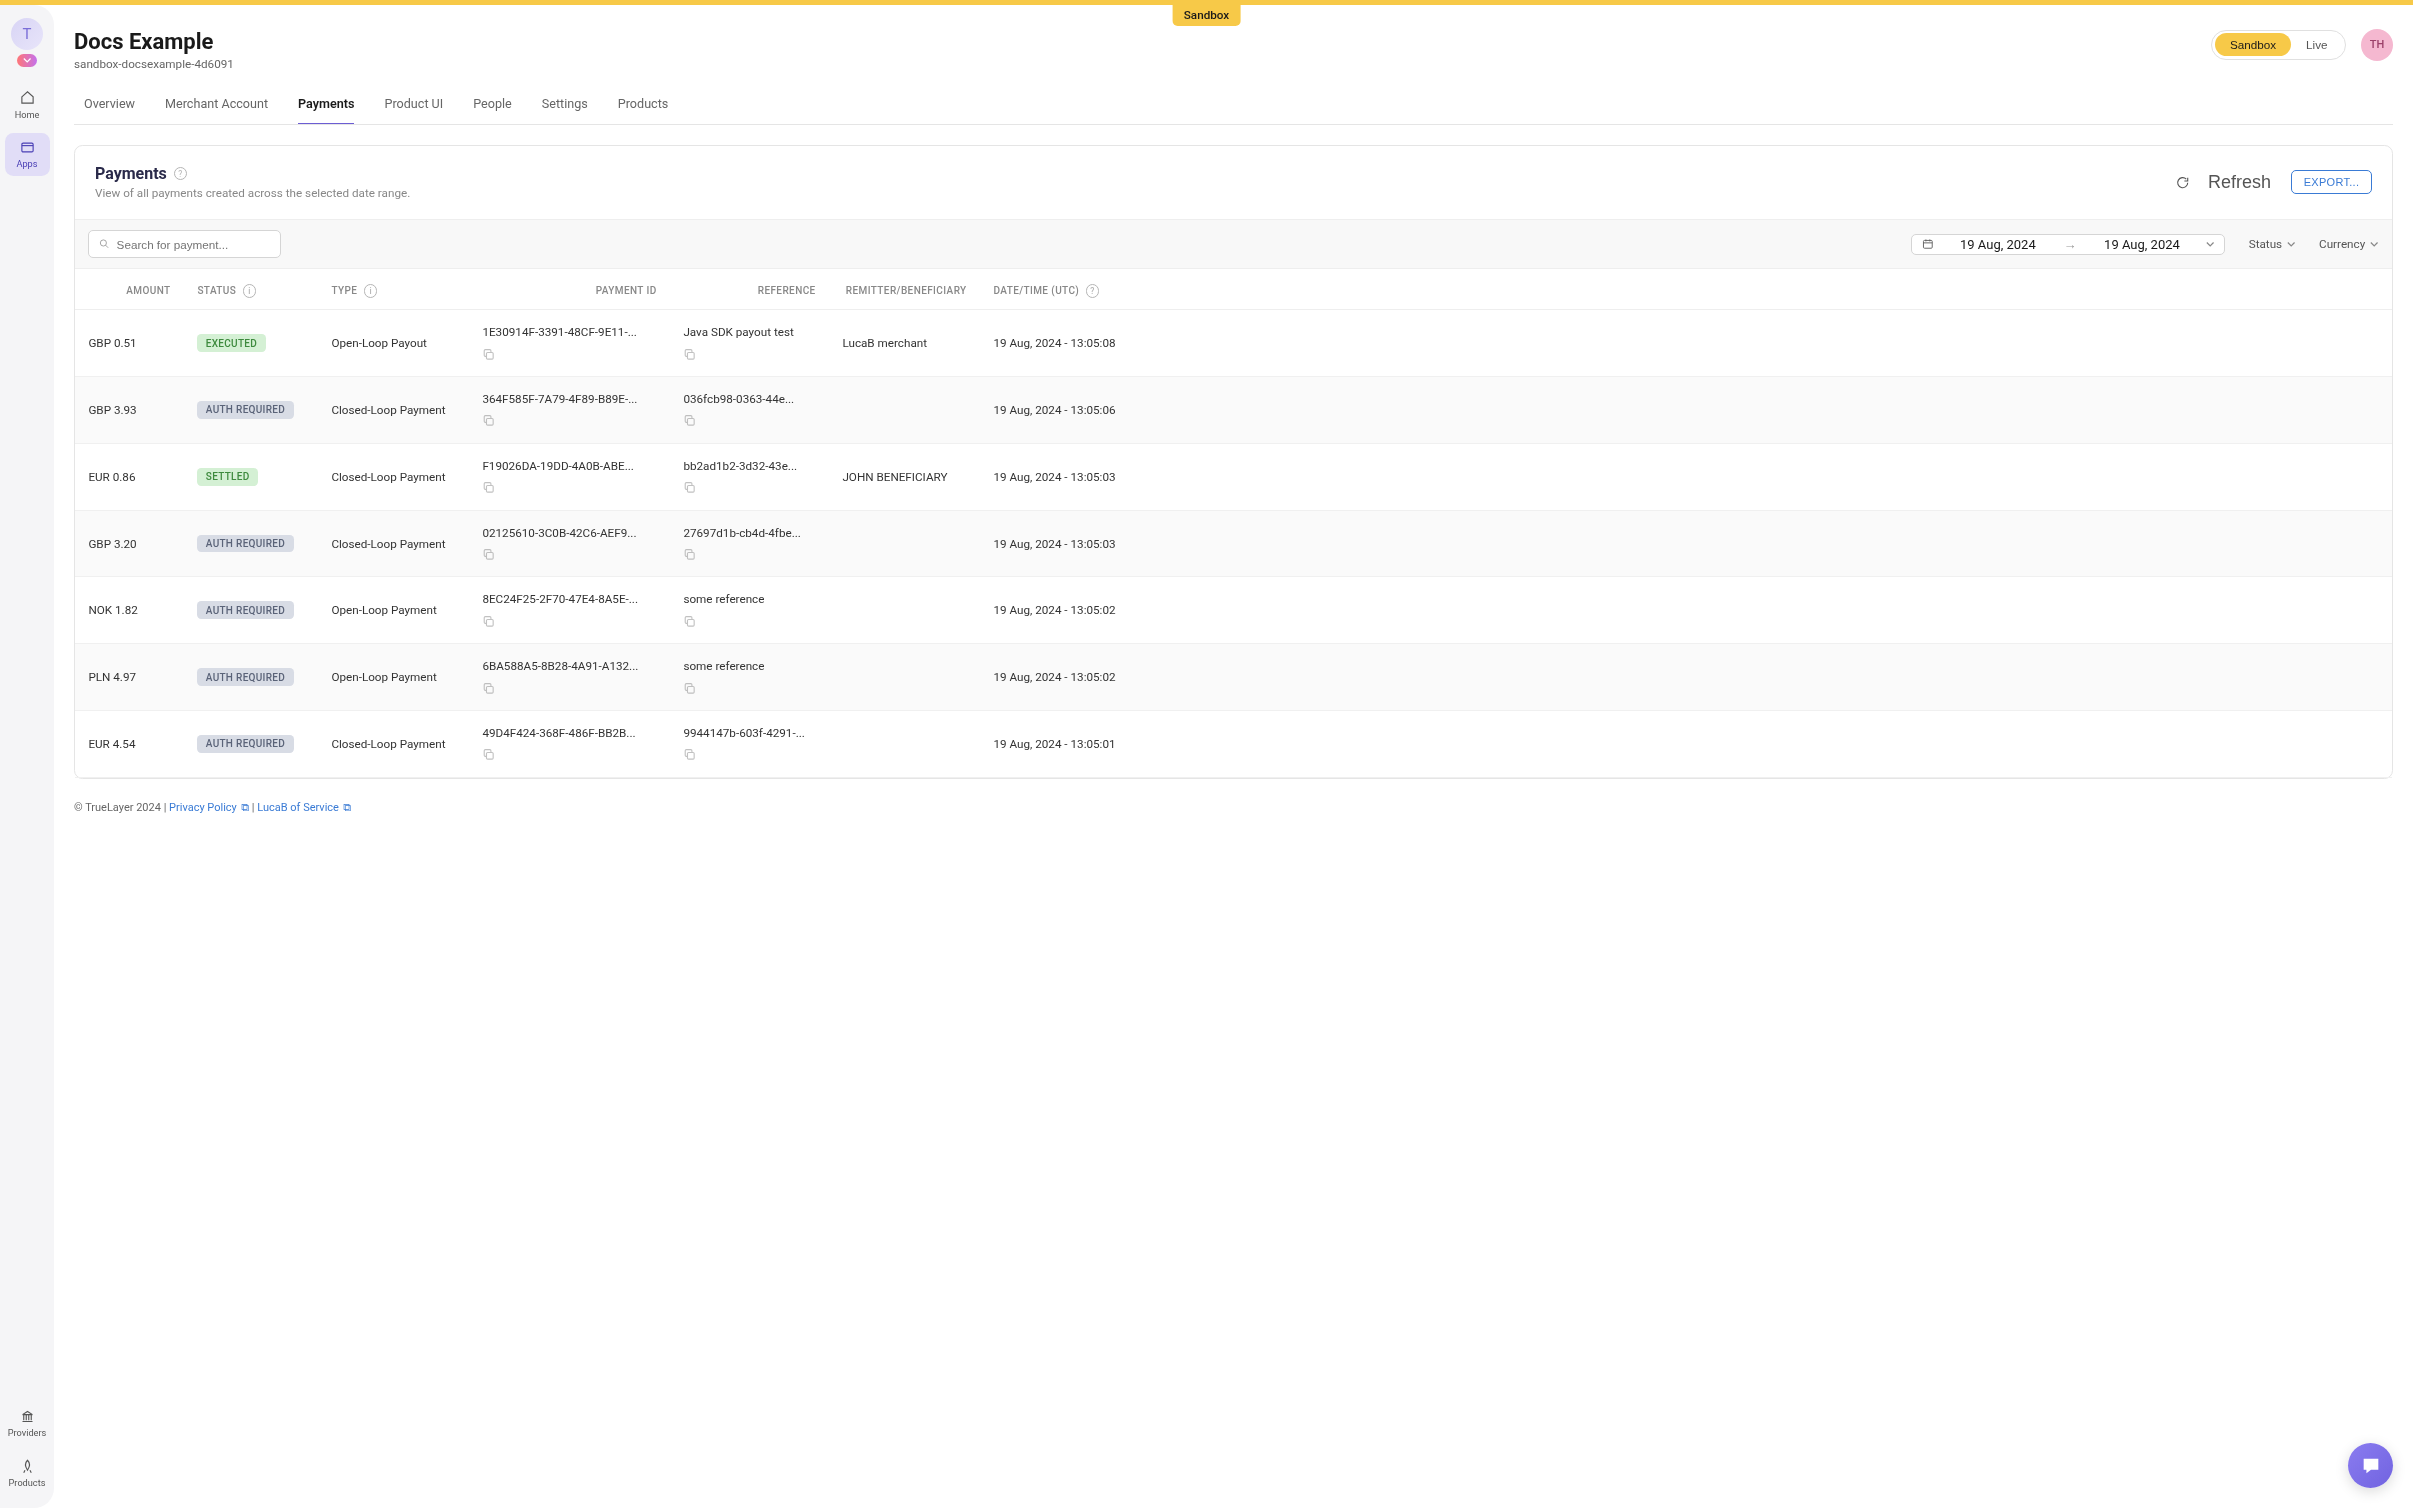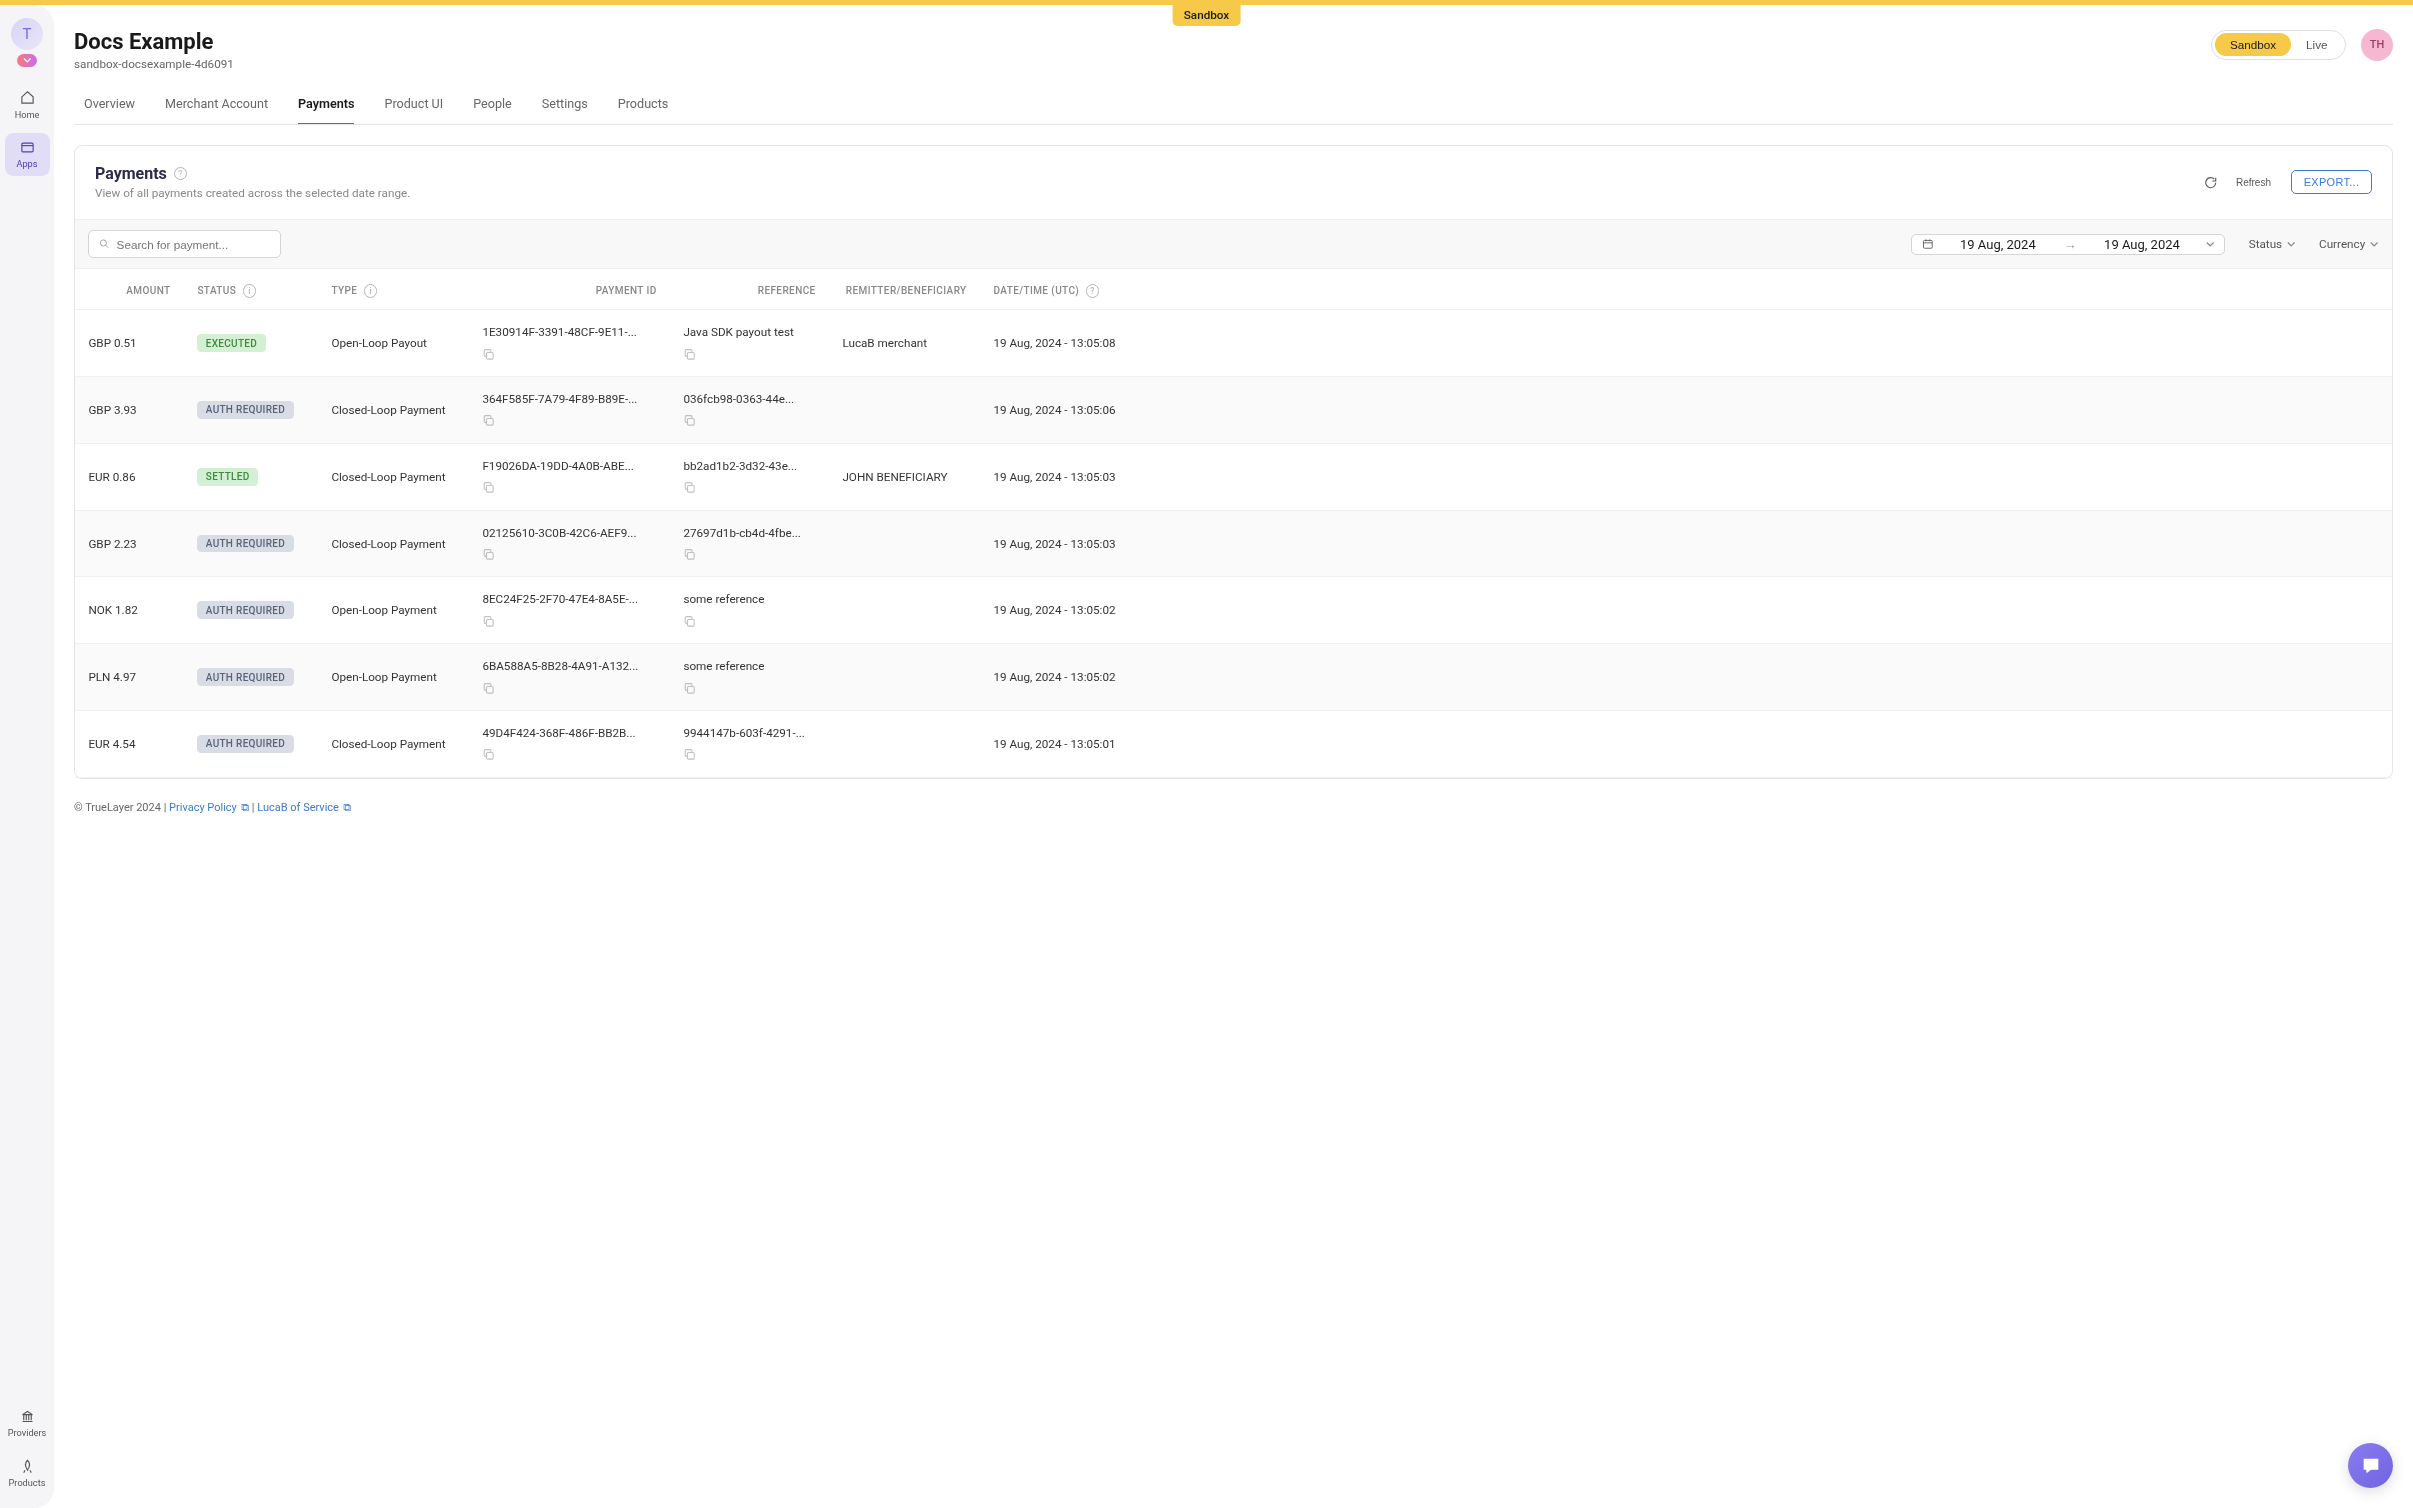--- a/index.html
+++ b/index.html
@@ -136,21 +136,21 @@
       justify-content: space-between;
       align-items: center;
       padding: 18.4px 20px;
     }
     .panel-title-row { display: flex; align-items: center; gap: 6.7px; }
     .panel-title { font-size: 16px; font-weight: 700; color: #2a2a4a; }
     .panel-desc { font-size: 11.7px; color: #888; margin-top: 3.4px; }
     .panel-actions { display: flex; align-items: center; gap: 20px; }
     .refresh-btn {
       display: flex; align-items: center; gap: 19px;
-      color: #555; font-size: 10px; cursor: pointer;
+      color: #555; font-size: 18px; cursor: pointer;
       border: none; background: transparent;
     }
     .export-btn {
       border: 0.8px solid #3a7bd5;
       color: #3a7bd5;
       background: white;
       padding: 5px 11.7px;
       border-radius: 5px;
       font-size: 11px;
       font-weight: 500;
@@ -515,21 +515,21 @@
                   <span class="copy-icon"><svg viewBox="0 0 24 24" fill="none" stroke="#777" stroke-width="2">
                       <rect x="8" y="8" width="12" height="12" rx="2"></rect>
                       <path d="M16 8 V5 A2 2 0 0 0 14 3 H6 A2 2 0 0 0 4 5 V13 A2 2 0 0 0 6 15 H8"></path>
                     </svg></span>
                 </div>
               </td>
               <td>JOHN BENEFICIARY</td>
               <td>19 Aug, 2024 - 13:05:03</td>
             </tr>
             <tr>
-              <td>GBP 2.23</td>
+              <td>GBP 3.20</td>
               <td><span class="status-badge status-auth">AUTH REQUIRED</span></td>
               <td>Closed-Loop Payment</td>
               <td>
                 <div class="copy-cell">
                   <span>02125610-3C0B-42C6-AEF9...</span>
                   <span class="copy-icon"><svg viewBox="0 0 24 24" fill="none" stroke="#777" stroke-width="2">
                       <rect x="8" y="8" width="12" height="12" rx="2"></rect>
                       <path d="M16 8 V5 A2 2 0 0 0 14 3 H6 A2 2 0 0 0 4 5 V13 A2 2 0 0 0 6 15 H8"></path>
                     </svg></span>
                 </div>

